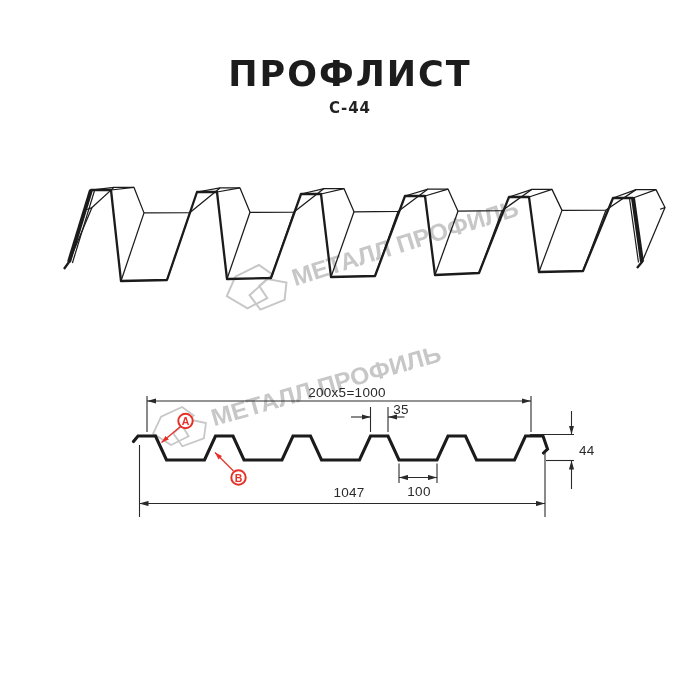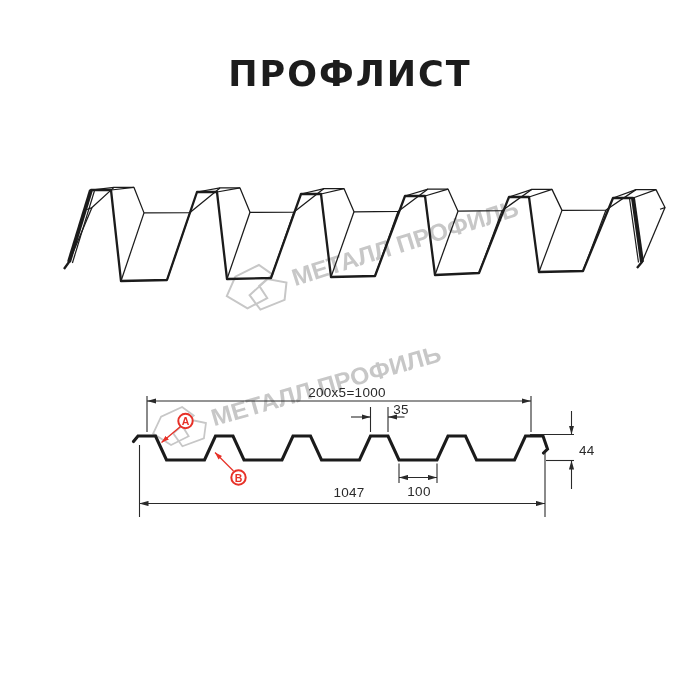--- a/index.html
+++ b/index.html
@@ -14,20 +14,21 @@
   svg{position:absolute;left:0;top:0;}
   .dimtxt{font-family:"Liberation Sans","DejaVu Sans",sans-serif;font-size:13.5px;fill:#2a2a2a;letter-spacing:.3px;}
   .wmtxt{font-family:"Liberation Sans","DejaVu Sans",sans-serif;font-weight:700;}
   .callout-letter{font-family:"Liberation Sans","DejaVu Sans",sans-serif;font-size:10.5px;font-weight:700;}
 </style>
 </head>
 <body>
 
 <div class="stage">
   <div class="title">ПРОФЛИСТ</div>
+  <div class="subtitle">С-44</div>
 
   <svg id="scene" width="700" height="700" viewBox="0 0 700 700">
     <defs>
       <marker id="mBlk" markerUnits="userSpaceOnUse" markerWidth="9" markerHeight="5.2" refX="9" refY="2.6" orient="auto-start-reverse">
         <path d="M0,0 L9,2.6 L0,5.2 Z" fill="#2a2a2a"></path>
       </marker>
       <marker id="mRed" markerUnits="userSpaceOnUse" markerWidth="7.5" markerHeight="5" refX="7.5" refY="2.5" orient="auto-start-reverse">
         <path d="M0,0 L7.5,2.5 L0,5 Z" fill="#e73128"></path>
       </marker>
       <g id="mp-logo">

